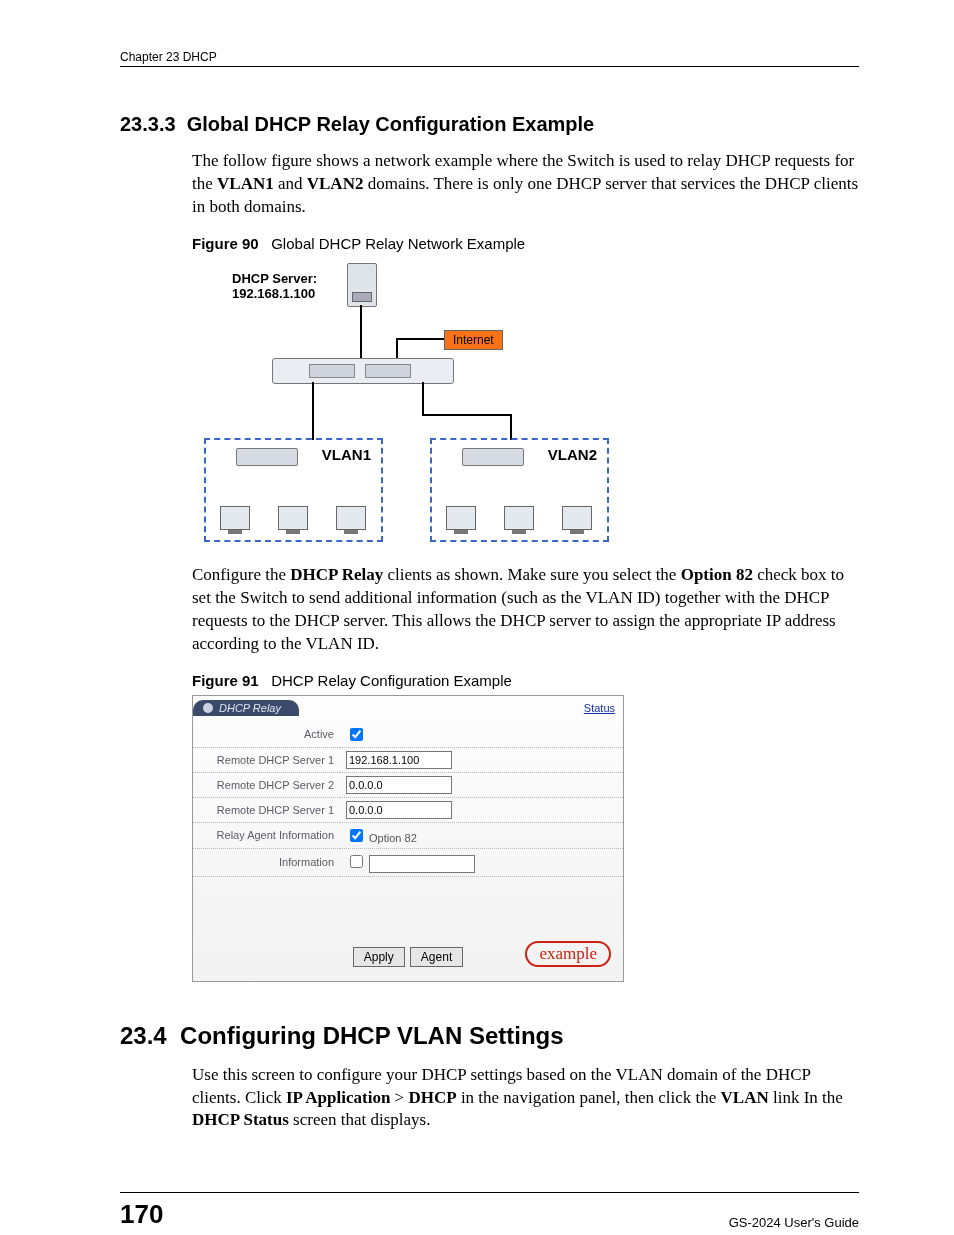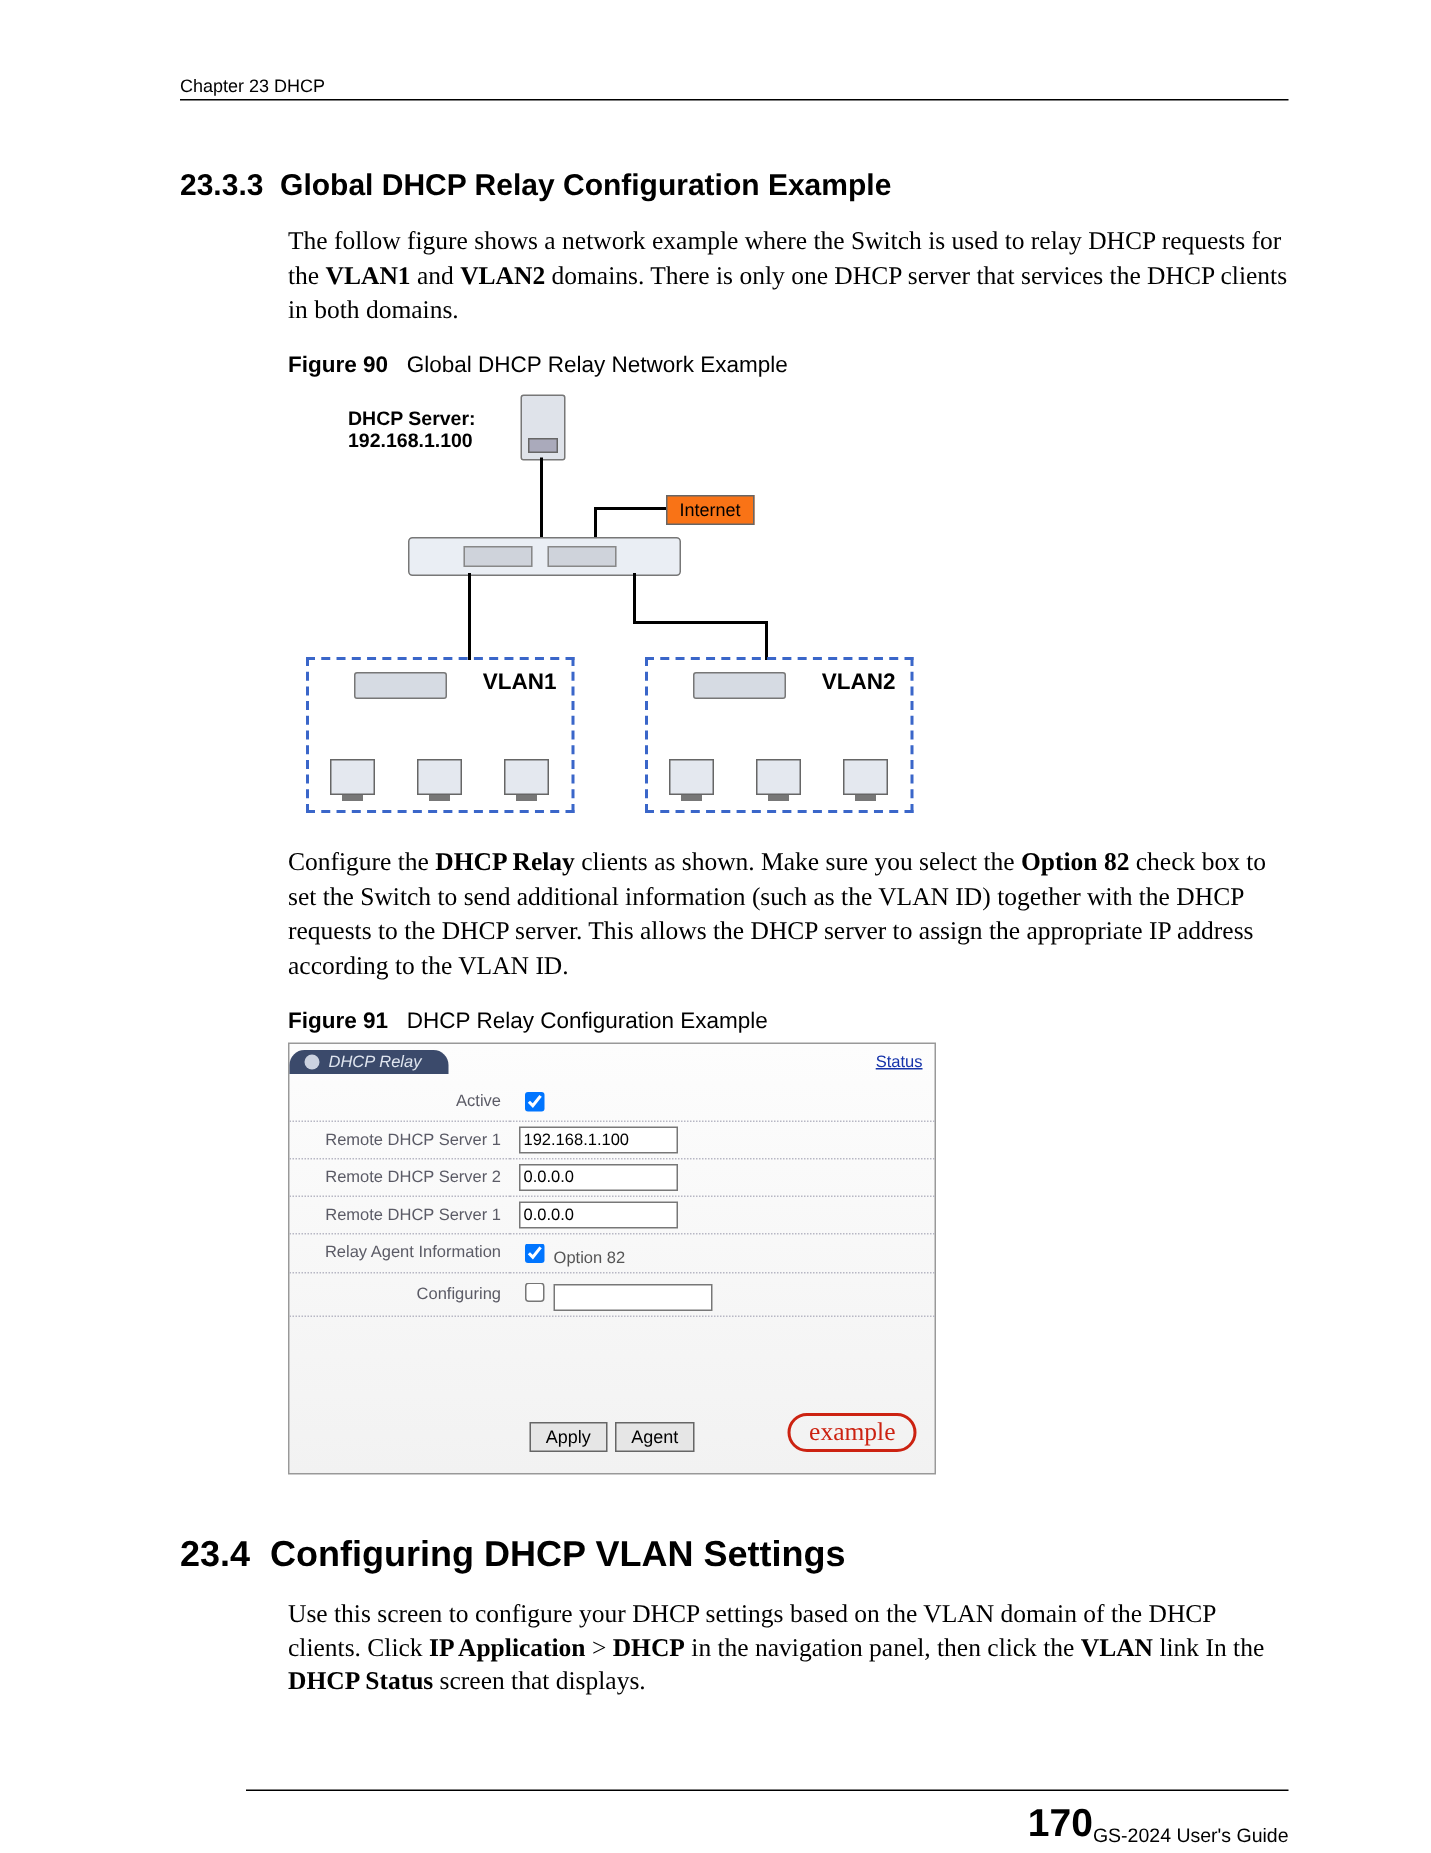--- a/index.html
+++ b/index.html
@@ -168,23 +168,22 @@
     border:2px solid #c21; color:#c21;
     border-radius: 14px; padding:1px 12px;
     font-family:"Times New Roman"; font-size:17px;
   }
 
   
   .footer {
     margin-top: 60px;
     border-top: 1.5px solid #000;
     padding-top: 6px;
-    display:flex; justify-content:flex-end; align-items:flex-end;
-    font-family: Arial, Helvetica, sans-serif;
-    margin-left: 44px;
+    display:flex; justify-content:space-between; align-items:flex-end;
+    font-family: Arial, Helvetica, sans-serif;
   }
   .page-num { font-size: 26px; font-weight: bold; }
   .guide-label { font-size: 13px; }
 </style>
 </head>
 <body>
 
 <div class="page">
 
   <div class="header-line">Chapter 23 DHCP</div>
@@ -268,21 +267,21 @@
         <td><input type="text" value="0.0.0.0" style=""></td>
       </tr>
       <tr>
         <td class="lbl">Relay Agent Information</td>
         <td>
           <input type="checkbox" checked="" style="">
           <span>Option 82</span>
         </td>
       </tr>
       <tr>
-        <td class="lbl">Configuring</td>
+        <td class="lbl">Information</td>
         <td>
           <input type="checkbox" style="">
           <input type="text" class="extra-input" style="">
         </td>
       </tr>
     </tbody>
       </table>
     <div class="btn-row">
       <span class="btn">Apply</span>
       <span class="btn">Agent</span>

